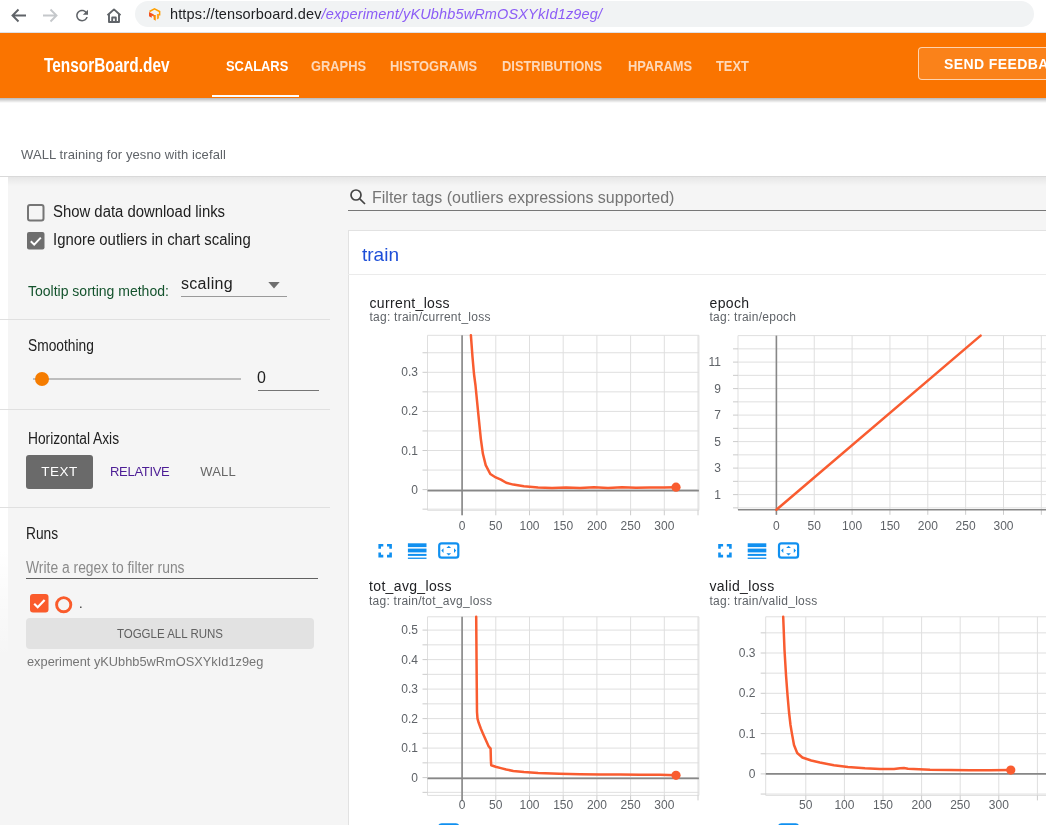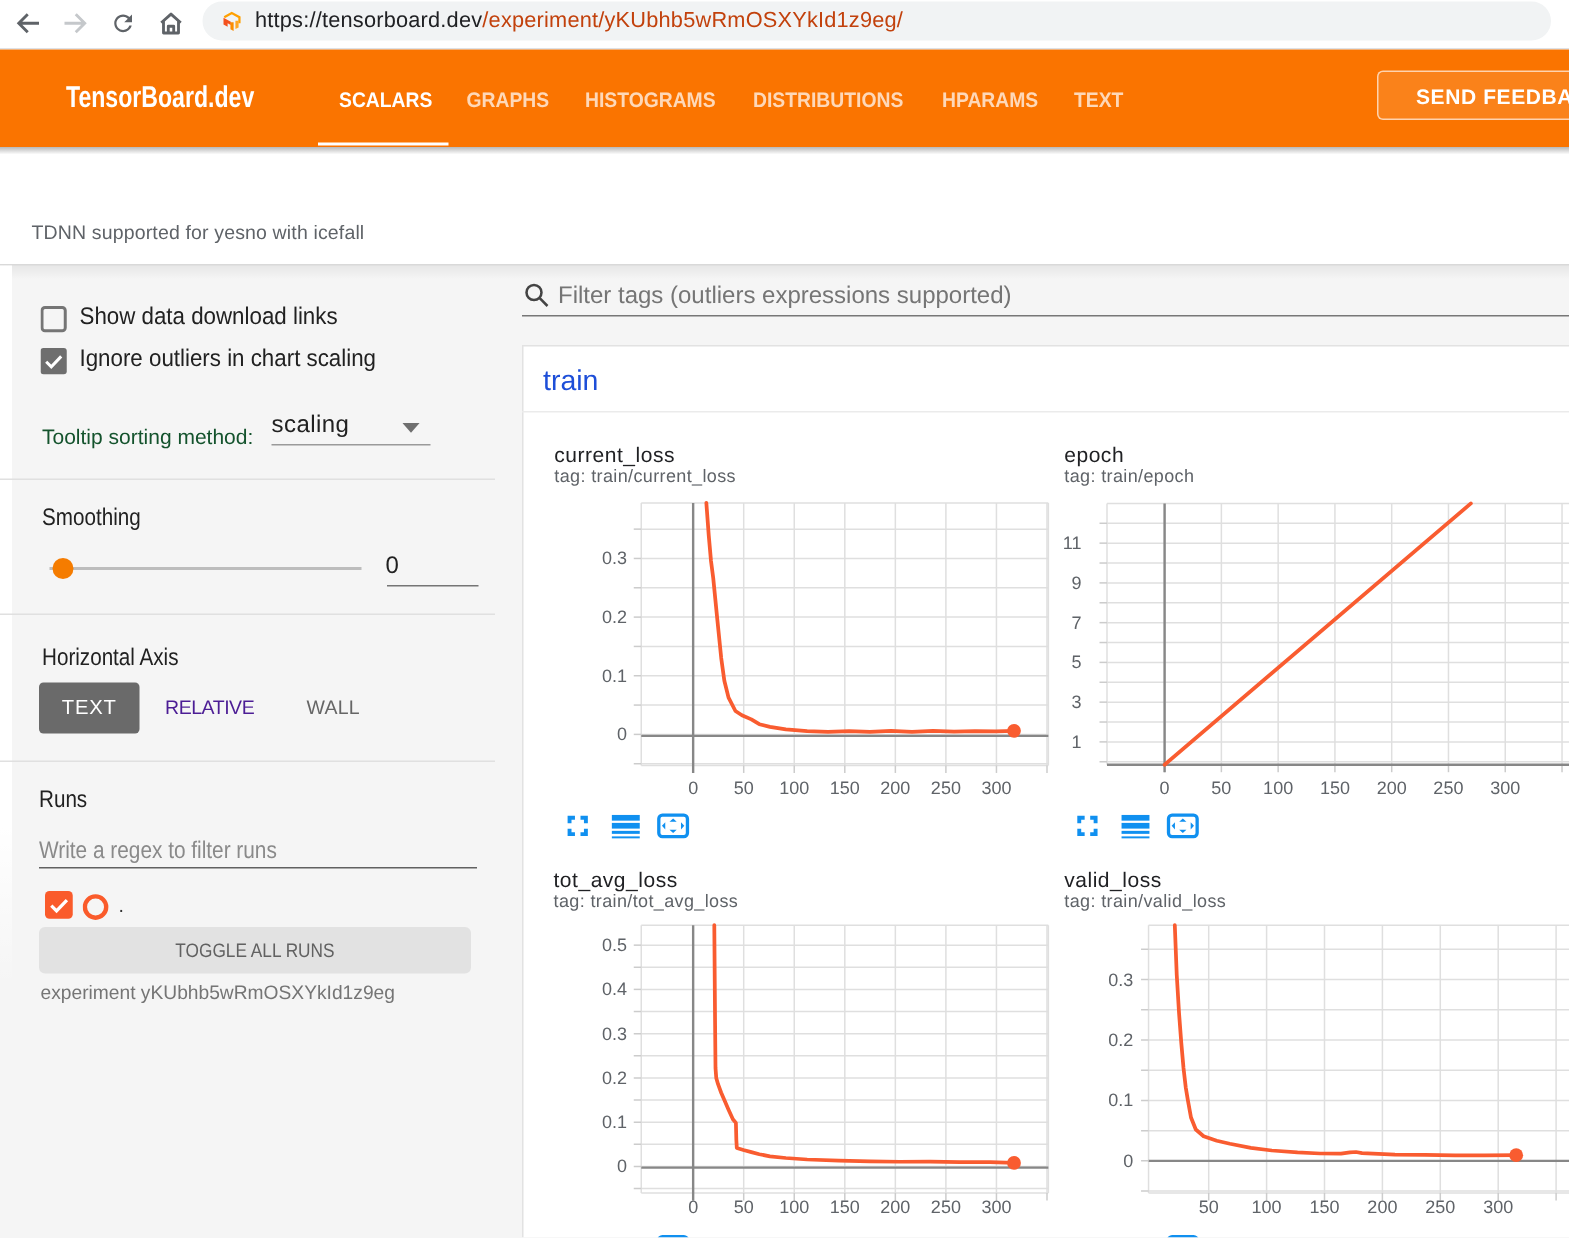--- a/index.html
+++ b/index.html
@@ -2,21 +2,21 @@
 <html><head>
 <meta charset="utf-8">
 <style>
   html,body{margin:0;padding:0;}
   body{font-family:"Liberation Sans", sans-serif; width:1046px; height:825px; overflow:hidden; position:relative; background:#f5f5f5;}
   .abs{position:absolute;}
   
   #toolbar{left:0;top:0;width:1046px;height:32px;background:#fff;border-bottom:1px solid #dfe1e5;}
   #pill{left:135px;top:1px;width:899px;height:26px;border-radius:13px;background:#f1f3f4;}
   #url{left:170px;top:0;height:28px;line-height:29px;font-size:14.5px;color:#202124;letter-spacing:0.14px;white-space:nowrap;}
-  #url .path2{color:#c2410c;}
+  #url .path2{color:#8b5cf6;font-style:italic;}
   
   #header{left:0;top:33px;width:1046px;height:65px;background:#fa7400;}
   #hshadow{z-index:5;left:0;top:98px;width:1046px;height:5px;background:linear-gradient(to bottom, rgba(0,0,0,0.28), rgba(0,0,0,0.0));}
   #logo{left:44px;top:33px;height:65px;line-height:65px;color:#fff;font-size:20px;font-weight:bold;transform:scaleX(0.77);transform-origin:0 50%;}
   .tab{top:33px;height:65px;line-height:66px;color:rgba(255,255,255,0.72);font-size:14px;font-weight:bold;letter-spacing:0;transform:scaleX(0.92);transform-origin:0 50%;}
   .tab.active{color:#fff;}
   #inkbar{left:212px;top:94.6px;width:87px;height:2.2px;background:#fff;}
   #feedback{left:918px;top:47px;width:170px;height:33px;border:1px solid rgba(255,255,255,0.65);border-radius:4px;background:rgba(255,255,255,0.1);color:#fff;font-size:14px;font-weight:bold;letter-spacing:0.4px;line-height:33px;padding-left:25px;box-sizing:border-box;}
   
   #band{left:0;top:98px;width:1046px;height:78px;background:#fff;}
@@ -72,21 +72,21 @@
   <div class="abs tab active" style="left:226px;">SCALARS</div>
   <div class="abs tab" style="left:311px;">GRAPHS</div>
   <div class="abs tab" style="left:390px;">HISTOGRAMS</div>
   <div class="abs tab" style="left:502px;">DISTRIBUTIONS</div>
   <div class="abs tab" style="left:628px;">HPARAMS</div>
   <div class="abs tab" style="left:716px;">TEXT</div>
   <div class="abs" id="inkbar"></div>
   <div class="abs" id="feedback">SEND FEEDBACK</div>
 
   <div class="abs" id="band"></div>
-  <div class="abs" id="tdnn">TDNN supported for yesno with icefall</div>
+  <div class="abs" id="tdnn">WALL training for yesno with icefall</div>
   <div class="abs" id="banddiv"></div>
   <div class="abs" id="bandshadow"></div>
   <div class="abs" id="leftstrip"></div>
 
   <svg class="abs" style="left:27px;top:204px" width="18" height="18" viewBox="0 0 18 18">
     <rect x="1" y="1" width="15.5" height="15.5" rx="2" fill="none" stroke="#757575" stroke-width="2"></rect>
   </svg>
   <div class="abs sbtext" style="left:53px;top:203px;">Show data download links</div>
   <svg class="abs" style="left:27px;top:232px" width="18" height="18" viewBox="0 0 18 18">
     <rect x="0" y="0" width="17.5" height="17.5" rx="2" fill="#6e6e6e"></rect>
@@ -102,21 +102,21 @@
   <div class="abs divider" style="top:319px;"></div>
   <div class="abs sbhead" style="left:28px;top:337px;">Smoothing</div>
   <div class="abs" style="left:33px;top:377.5px;width:208px;height:2px;background:#bdbdbd;"></div>
   <div class="abs" style="left:35px;top:371.5px;width:14px;height:14px;border-radius:50%;background:#f57c00;"></div>
   <div class="abs" style="left:257px;top:369px;font-size:16px;color:#212121;">0</div>
   <div class="abs" style="left:258px;top:390.3px;width:61px;height:1.2px;background:#757575;"></div>
   <div class="abs divider" style="top:409px;"></div>
   <div class="abs sbhead" style="left:28px;top:430px;">Horizontal Axis</div>
   <div class="abs" style="left:26px;top:455px;width:67px;height:34px;background:#6a6a6a;border-radius:3px;color:#fff;font-size:13.5px;letter-spacing:0.5px;text-align:center;line-height:34px;">TEXT</div>
   <div class="abs" style="left:110px;top:455px;width:58px;height:34px;color:#4c1d95;font-size:13px;letter-spacing:-0.3px;text-align:center;line-height:34px;">RELATIVE</div>
-  <div class="abs" style="left:196px;top:455px;width:44px;height:34px;color:#666;font-size:13px;letter-spacing:0.2px;text-align:right;line-height:34px;">WALL</div>
+  <div class="abs" style="left:196px;top:455px;width:44px;height:34px;color:#666;font-size:13px;letter-spacing:0.2px;text-align:center;line-height:34px;">WALL</div>
   <div class="abs divider" style="top:506.5px;"></div>
   <div class="abs sbhead" style="left:26px;top:525px;">Runs</div>
   <div class="abs" style="left:26px;top:559px;font-size:16px;color:#8a8a8a;transform:scaleX(0.867);transform-origin:0 50%;">Write a regex to filter runs</div>
   <div class="abs" style="left:26px;top:578px;width:292px;height:1.2px;background:#616161;"></div>
   <svg class="abs" style="left:30px;top:593.5px" width="19" height="19" viewBox="0 0 19 19">
     <rect x="0" y="0" width="18.5" height="18.5" rx="3" fill="#fa5b2b"></rect>
     <path d="M4.2 9.8 L7.7 13.3 L14.6 6.1" fill="none" stroke="#fff" stroke-width="2.2"></path>
   </svg>
   <svg class="abs" style="left:55px;top:595.5px" width="18" height="18" viewBox="0 0 18 18">
     <circle cx="8.7" cy="8.7" r="7.1" fill="none" stroke="#fa5b2b" stroke-width="2.9"></circle>

